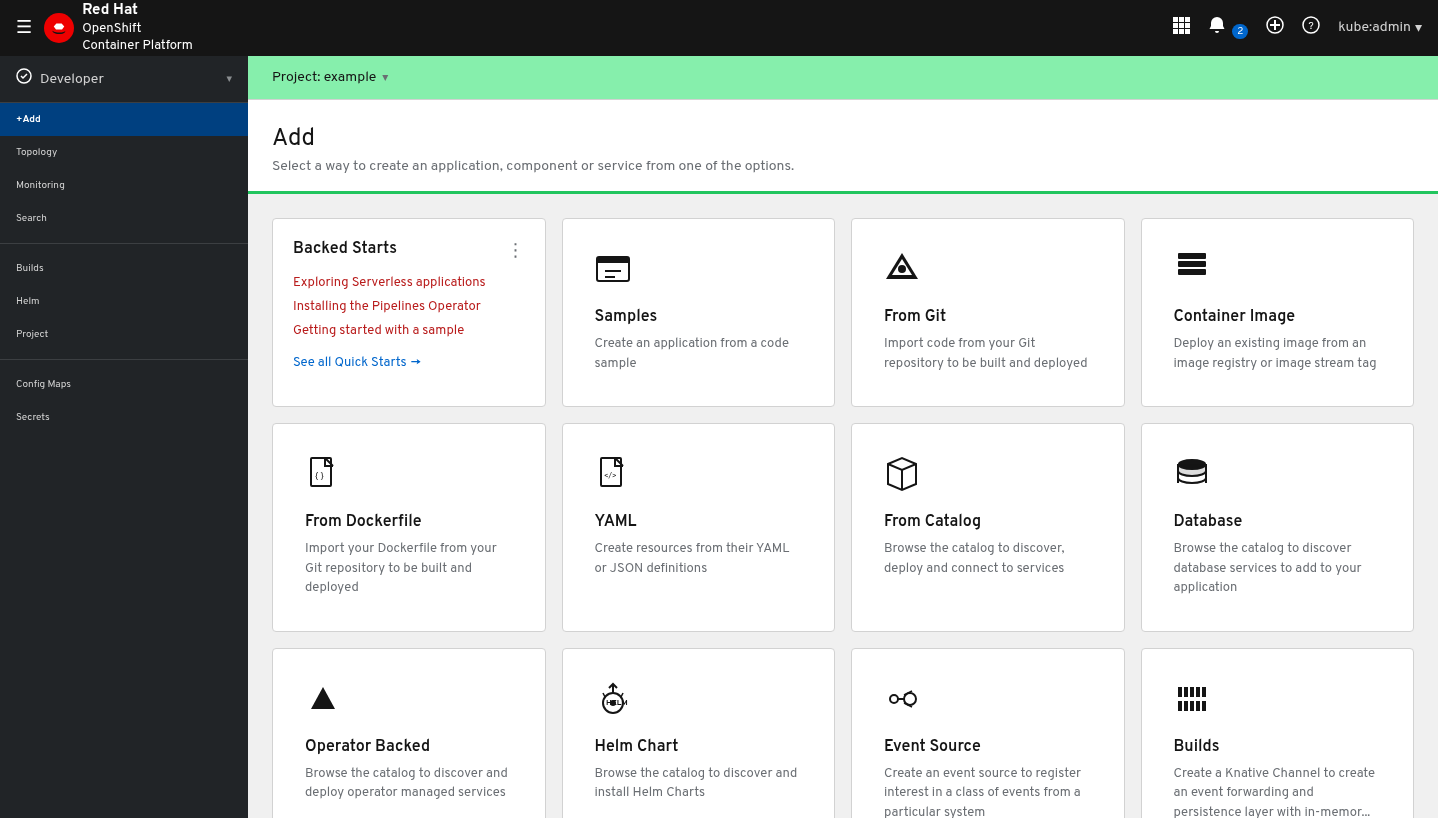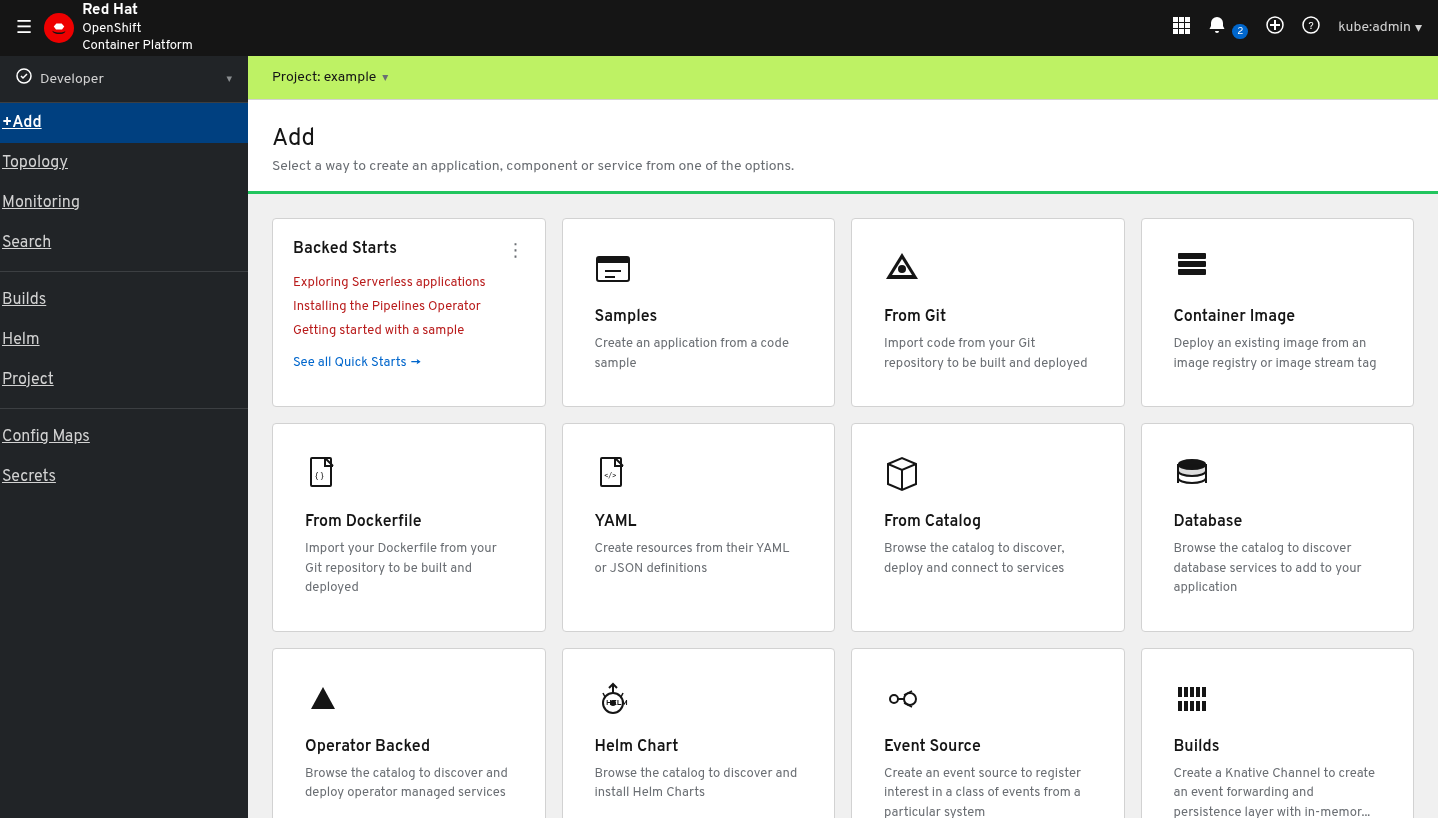--- a/index.html
+++ b/index.html
@@ -46,35 +46,34 @@
       display: flex;
       align-items: center;
       gap: 8px;
       color: #d2d2d2;
       font-size: 14px;
       cursor: pointer;
     }
     .sidebar-context-icon { font-size: 16px; }
     .sidebar-nav { flex: 1; overflow-y: auto; }
     .sidebar-item {
-      padding: 10px 2px;
+      padding: 10px 16px;
       color: #d2d2d2;
       cursor: pointer;
-      font-size: 16px;
+      font-size: 10px;
       display: flex;
       align-items: center;
       gap: 8px;
-      text-decoration: underline;
     }
     .sidebar-item.active { background: #004080; color: #fff; font-weight: 600; }
     .sidebar-divider { height: 1px; background: #3c3f42; margin: 8px 0; }
 
     
     .project-bar {
-      background: #bef264;
+      background: #86efac;
       border-bottom: 1px solid #d2d2d2;
       padding: 0 24px;
       height: 44px;
       display: flex;
       align-items: center;
     }
     .project-selector {
       display: flex;
       align-items: center;
       gap: 6px;

